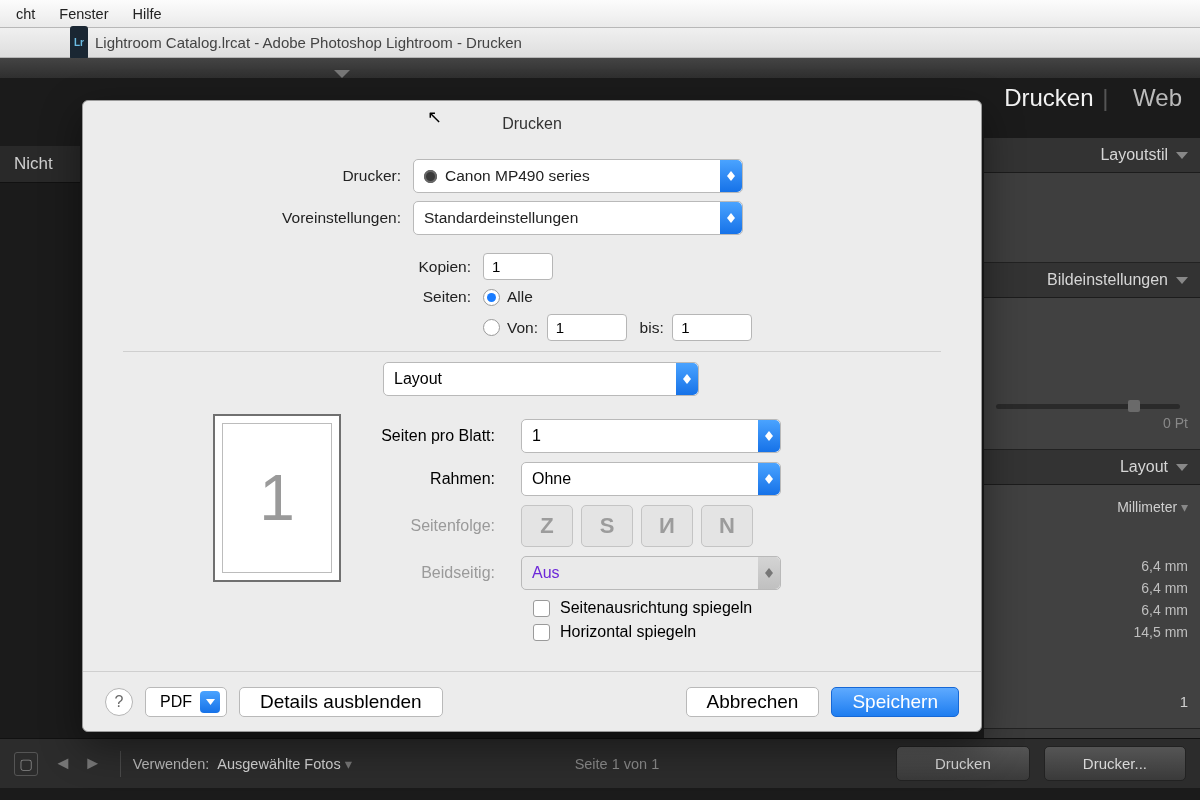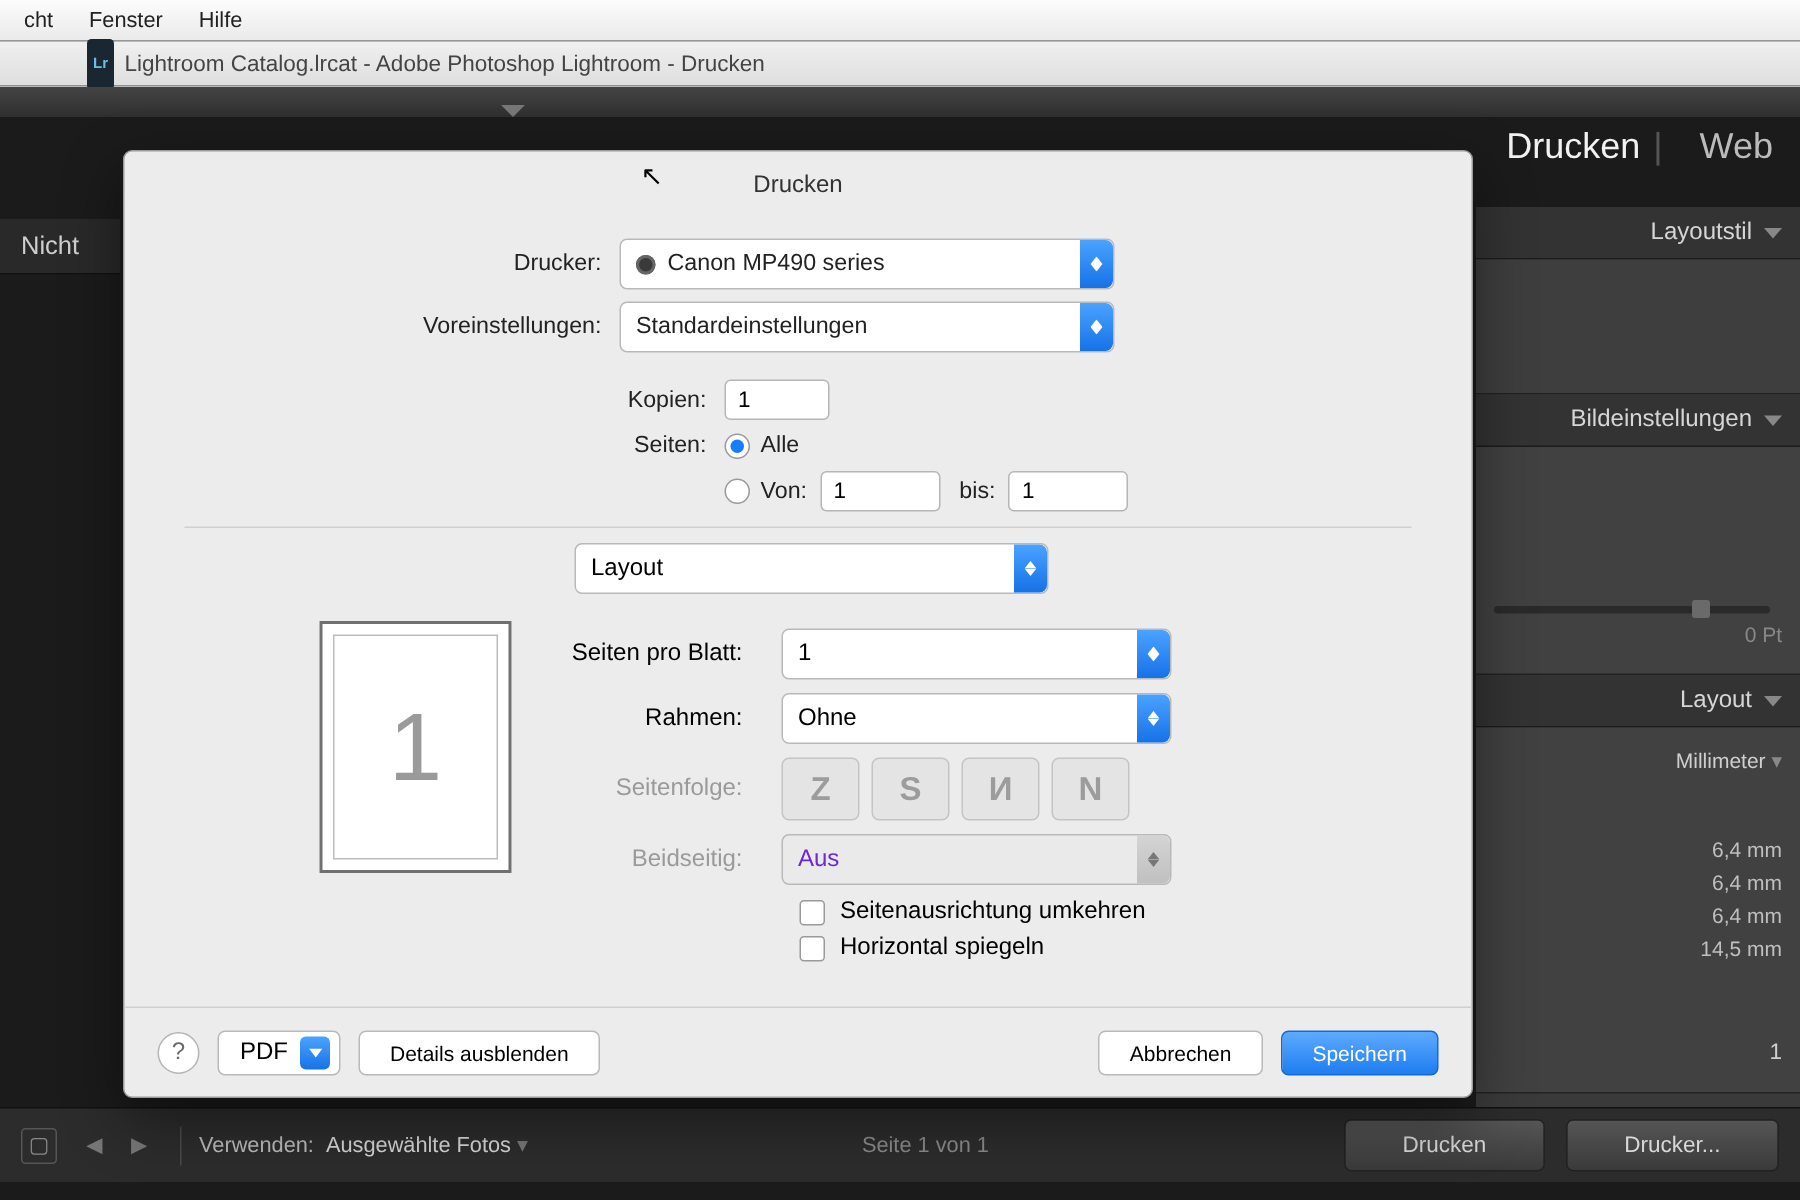--- a/index.html
+++ b/index.html
@@ -4,21 +4,21 @@
 <style>
   * { box-sizing: border-box; margin: 0; padding: 0; font-family: -apple-system, "Helvetica Neue", Arial, sans-serif; }
   body { width: 1200px; height: 800px; overflow: hidden; background: #000; position: relative; }
 
   
   .menubar { height: 28px; background: linear-gradient(#fcfcfc,#eaeaea); border-bottom:1px solid #b8b8b8; display:flex; align-items:center; padding:0 4px; font-size:14.5px; color:#222; }
   .menubar span { padding:0 12px; }
 
   
   .wtitle { height: 30px; background: linear-gradient(#f0f0f0,#dedede); border-bottom:1px solid #b5b5b5; display:flex; align-items:center; padding-left:58px; font-size:15px; color:#444; }
-  .wtitle .lricon { width:18px; height:34px; background:#1a2733; border-radius:3px; margin-right:7px; display:flex; align-items:center; justify-content:center; color:#6cbde4; font-size:10px; font-weight:bold; }
+  .wtitle .lricon { width:18px; height:34px; background:#1a2733; border-radius:3px; margin-right:7px; display:flex; align-items:center; justify-content:center; color:#6cbde4; font-size:10px; font-weight:bold;margin-left:12px; }
 
   
   .app { position:absolute; top:58px; left:0; right:0; bottom:0; background:#1b1b1b; }
   .topstrip { height:20px; background:linear-gradient(#444,#2f2f2f); position:relative; }
   .topstrip .tri { position:absolute; left:334px; top:12px; width:0;height:0;border-left:8px solid transparent;border-right:8px solid transparent;border-top:8px solid #777; }
 
   .modules { position:absolute; top:26px; right:18px; font-size:24px; color:#bbb; }
   .modules span { margin-left:16px; }
   .modules .active { color:#f2f2f2; }
   .modules .sep { color:#555; margin:0 2px; }
@@ -75,21 +75,21 @@
   .llabel.dim { color:#9a9a9a; }
   .ordericons { display:flex; gap:8px; }
   .ordicon { width:52px; height:42px; border:1px solid #c4c4c4; border-radius:5px; background:#e4e4e4; display:flex; align-items:center; justify-content:center; color:#9c9c9c; font-size:22px; font-weight:bold;}
   .chkrow { display:flex; align-items:center; margin:6px 0 0 162px; gap:10px;}
   .chk { width:17px; height:17px; border:1px solid #9a9a9a; border-radius:3px; background:#fff;}
 
   .dlg-footer { position:absolute; left:0; right:0; bottom:0; height:60px; border-top:1px solid #cfcfcf; display:flex; align-items:center; padding:0 22px; gap:12px;}
   .helpbtn { width:28px; height:28px; border-radius:50%; border:1px solid #b5b5b5; background:#fff; color:#6a6a6a; display:flex; align-items:center; justify-content:center; font-size:16px;}
   .pdfbtn { height:30px; background:#fff; border:1px solid #b9b9b9; border-radius:5px; display:flex; align-items:center; padding:0 6px 0 14px; gap:8px;}
   .pdfbtn .arr { width:20px; height:22px; background:linear-gradient(#4aa3ff,#1672e8); border-radius:4px; display:flex; align-items:center; justify-content:center;}
-  .macbtn { height:30px; padding:0 20px; border:1px solid #b9b9b9; border-radius:5px; background:#fff; font-size:14px;}
+  .macbtn { height:30px; padding:0 20px; border:1px solid #b9b9b9; border-radius:5px; background:#fff; font-size:19px;}
   .macbtn.primary { background:linear-gradient(#5eaaff,#1e7df0); color:#fff; border-color:#1668d6;}
   .dlg-footer .spacer { flex:1; }
 
   
   .cursor { position:absolute; left:427px; top:106px; font-size:18px; color:#000; pointer-events:none; z-index:50;}
 </style>
 </head>
 <body>
 
 <div class="menubar">
@@ -305,21 +305,21 @@
                 <polygon points="4,0 8,5 0,5" fill="#777"></polygon>
               </svg>
             <svg viewBox="0 0 8 5">
                 <polygon points="0,0 8,0 4,5" fill="#777"></polygon>
               </svg>
           </span>
         </div>
       </div>
       <div class="chkrow">
         <span class="chk"></span>
-        <span>Seitenausrichtung umkehren</span>
+        <span>Seitenausrichtung spiegeln</span>
       </div>
       <div class="chkrow">
         <span class="chk"></span>
         <span>Horizontal spiegeln</span>
       </div>
     </div>
   </div>
 
   <div class="dlg-footer">
     <div class="helpbtn">?</div>

